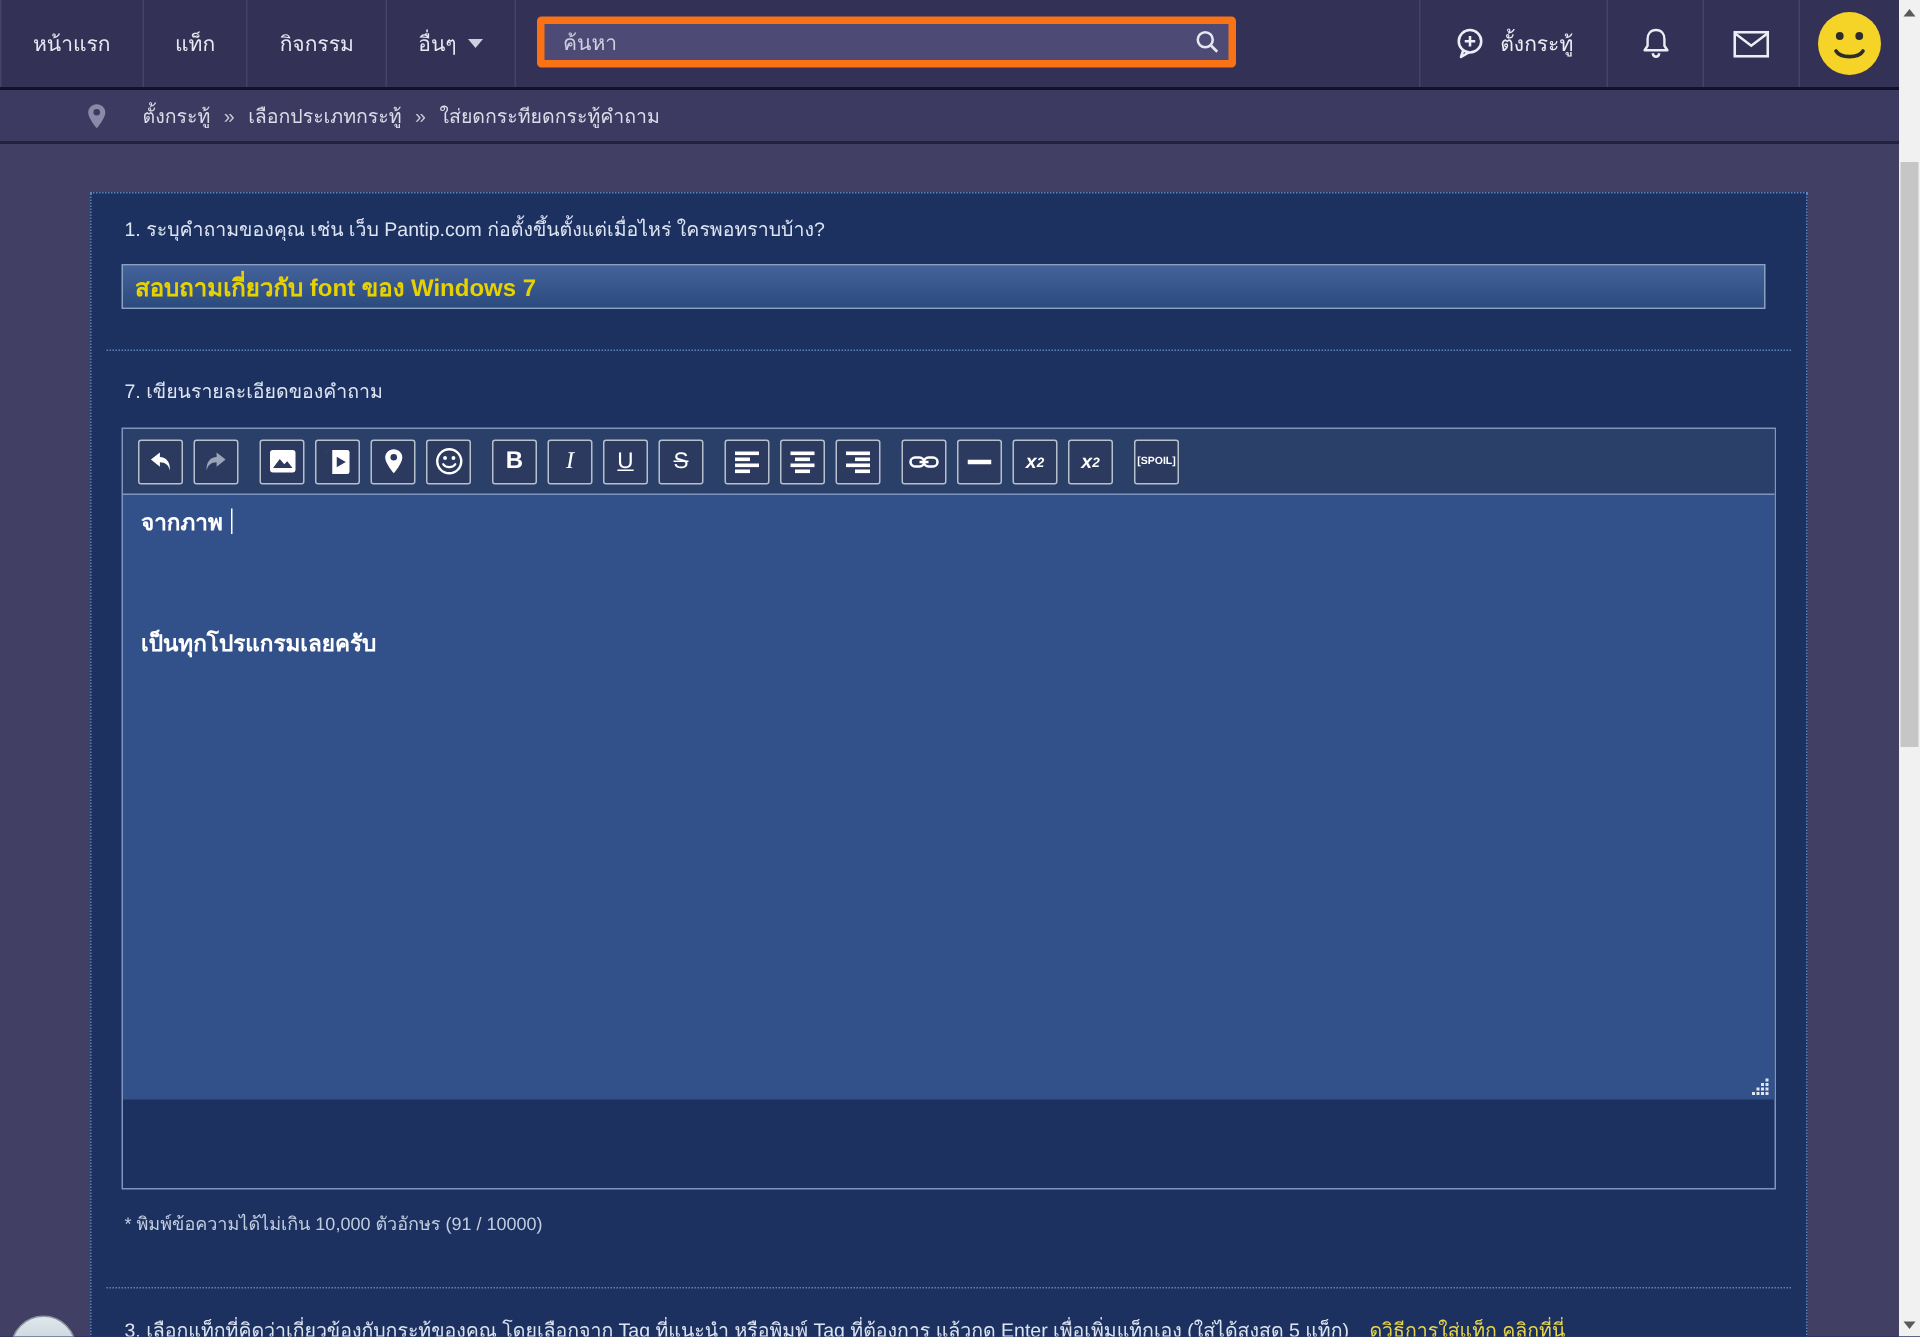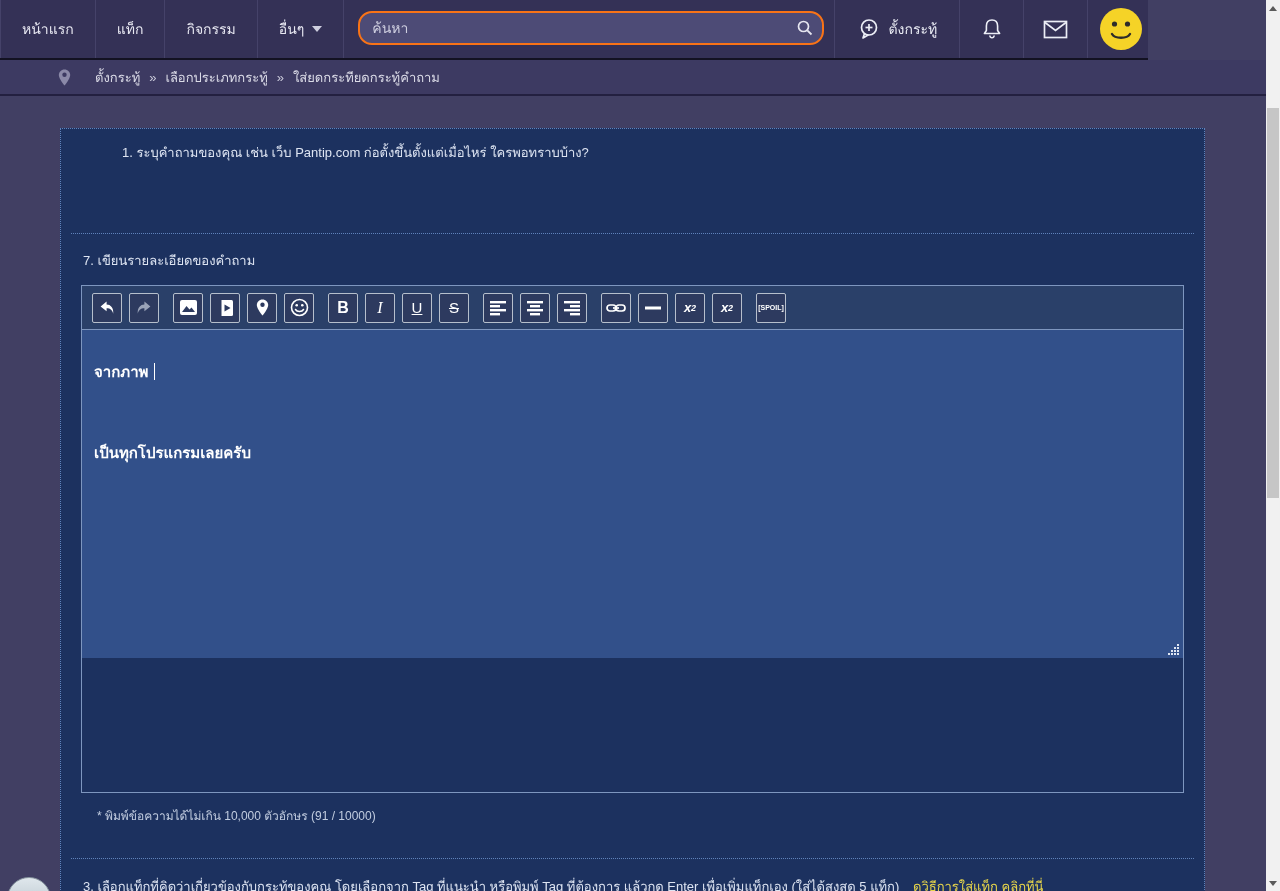--- a/index.html
+++ b/index.html
@@ -1,30 +1,30 @@
 <!DOCTYPE html>
 <html><head>
 <meta charset="utf-8">
 <style>
   html,body{margin:0;padding:0;}
   body{width:1280px;height:891px;overflow:hidden;background:#413f63;
        font-family:"Liberation Sans","DejaVu Sans",sans-serif;position:relative;}
   .stage{position:absolute;inset:0;}
 
   
-  .topbar{position:absolute;left:0;top:0;width:1148px;height:58px;background:#343156;
+  .topbar{position:absolute;left:0;top:0;width:1266px;height:58px;background:#343156;
           border-bottom:2px solid #131222;display:flex;align-items:stretch;}
   .nav{display:flex;align-items:stretch;}
   .nav-item{display:flex;align-items:center;gap:8px;padding:0 21px;color:#e8e8f2;font-size:14px;
             border-right:1px solid #454269;cursor:pointer;white-space:nowrap;}
   .nav-item:first-child{border-left:1px solid #454269;}
   .caret{width:0;height:0;border-left:5px solid transparent;border-right:5px solid transparent;
          border-top:6px solid #cfcfdf;display:inline-block;}
   .searchwrap{position:relative;margin:11px 10px 11px 14px;}
-  .search-input{width:466px;height:34px;background:#4d4b76;border:2px solid #f97316;border-radius:14px;
+  .search-input{width:466px;height:34px;background:#4d4b76;border:5px solid #f97316;border-radius:3px;
                 color:#fef9c3;font-size:14px;padding:0 34px 0 12px;outline:none;box-sizing:border-box;
                 font-family:inherit;}
   .search-input::placeholder{color:#cfcfe0;opacity:1;}
   .search-ico{position:absolute;right:10px;top:8px;}
   .top-actions{display:flex;align-items:stretch;margin-left:auto;}
   .action{display:flex;align-items:center;justify-content:center;gap:9px;border-left:1px solid #454269;
           color:#eceef6;font-size:14px;cursor:pointer;}
   .action.newtopic{width:124px;}
   .action.bell,.action.mail{width:63px;}
   .action.me{width:66px;}
@@ -33,21 +33,21 @@
   .crumbbar{position:absolute;left:0;top:60px;width:1266px;height:34px;background:#3d3a62;
             border-bottom:2px solid #232040;display:flex;align-items:center;color:#dcdce8;font-size:13px;}
   .crumbbar .pin{margin:0 24px 0 58px;}
   .crumb{cursor:pointer;}
   .crumb-sep{margin:0 9px;color:#c9c9da;}
 
   
   .panel{position:absolute;left:60px;top:128px;width:1145px;height:900px;background:#1c315f;
          border:1px dotted #5f82ba;box-sizing:border-box;}
   .flabel{position:absolute;left:22px;color:#dde4f2;font-size:13px;white-space:nowrap;}
-  .q1{top:13px;margin-left:39px;}
+  .q1{top:13px;}
   .q2{top:121px;}
   .title-input{position:absolute;left:20px;top:47px;width:1096px;height:30px;box-sizing:border-box;
                border:1px solid #8ba0c2;background:linear-gradient(#44639c,#2b4a7d);
                color:#e6d200;font-weight:bold;font-size:16px;padding:0 8px;outline:none;
                font-family:inherit;}
   .dotline{position:absolute;left:10px;right:10px;border-top:1px dotted #5f82ba;}
   .dl1{top:104px;}
   .dl2{top:729px;}
 
   
@@ -59,28 +59,28 @@
         display:flex;align-items:center;justify-content:center;color:#fff;cursor:pointer;
         margin-right:7px;flex:none;box-sizing:border-box;}
   .grp-end{margin-right:14px;}
   .tb-b{font-weight:bold;font-size:16px;}
   .tb-i{font-style:italic;font-family:"Liberation Serif","DejaVu Serif",serif;font-size:16px;}
   .tb-u{text-decoration:underline;font-size:15px;}
   .tb-s{text-decoration:line-through;font-size:15px;}
   .tb-x{font-size:13px;font-weight:bold;font-style:italic;}
   .tb-x sup,.tb-x sub{font-size:9px;}
   .tb-spoil{font-size:7px;font-weight:bold;letter-spacing:0;}
-  .ed-body{position:relative;height:328px;background:#32508a;color:#ffffff;
-           padding:28px 12px;box-sizing:border-box;cursor:text;}
+  .ed-body{position:relative;height:403px;background:#32508a;color:#ffffff;
+           padding:5px 12px;box-sizing:border-box;cursor:text;}
   .ed-body p{margin:0;min-height:27px;line-height:27px;font-size:15px;font-weight:bold;}
   .tcaret{display:inline-block;width:1px;height:17px;background:#fff;margin-left:5px;
           vertical-align:-3px;}
   .grip{position:absolute;right:2px;bottom:2px;}
 
-  .counter{position:absolute;left:36px;top:677px;color:#c2cde0;font-size:12px;}
+  .counter{position:absolute;left:22px;top:677px;color:#c2cde0;font-size:12px;}
 
   .q3row{position:absolute;left:22px;top:747px;font-size:13px;white-space:nowrap;}
   .q3row .q3text{color:#dde4f2;}
   .q3row .q3link{color:#e8d64a;margin-left:10px;cursor:pointer;}
 
   
   .backtop{position:absolute;left:7px;top:877px;width:42px;height:42px;border-radius:50%;
            background:linear-gradient(#dfe7ec,#aebbc4);border:1px solid #8a98a2;cursor:pointer;}
 
   
@@ -181,20 +181,21 @@
     <span class="crumb-sep">»</span>
     <span class="crumb">เลือกประเภทกระทู้</span>
     <span class="crumb-sep">»</span>
     <span class="crumb">ใส่ยดกระทียดกระทู้คำถาม</span>
   </div>
 
   <section class="panel">
 
     <div class="flabel q1">1. ระบุคำถามของคุณ เช่น เว็บ Pantip.com ก่อตั้งขึ้นตั้งแต่เมื่อไหร่ ใครพอทราบบ้าง?</div>
 
+    <input class="title-input" type="text" value="สอบถามเกี่ยวกับ font ของ Windows 7" style="">
 
     <div class="dotline dl1"></div>
 
     <div class="flabel q2">7. เขียนรายละเอียดของคำถาม</div>
 
     <div class="editor">
       <div class="ed-toolbar">
 
         <div class="tbtn">
           <span>

